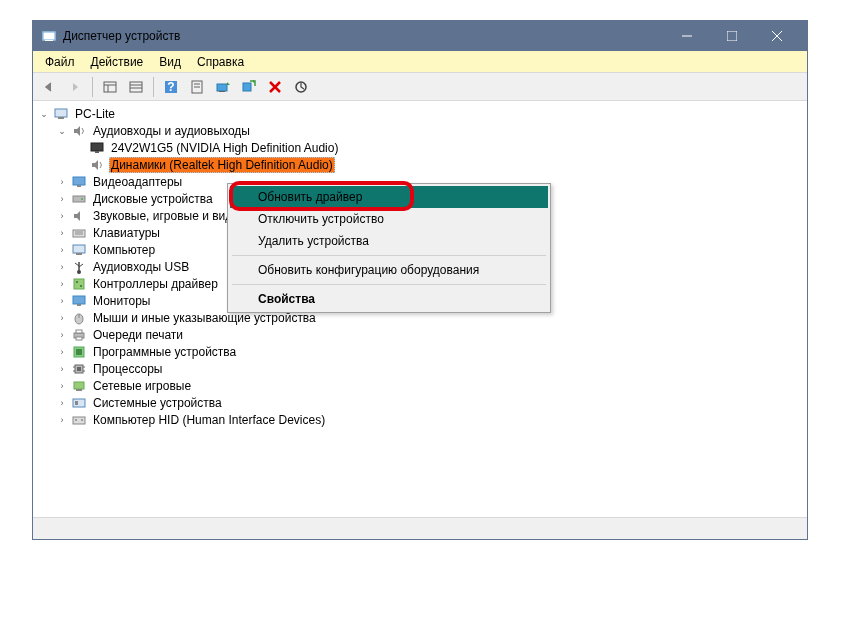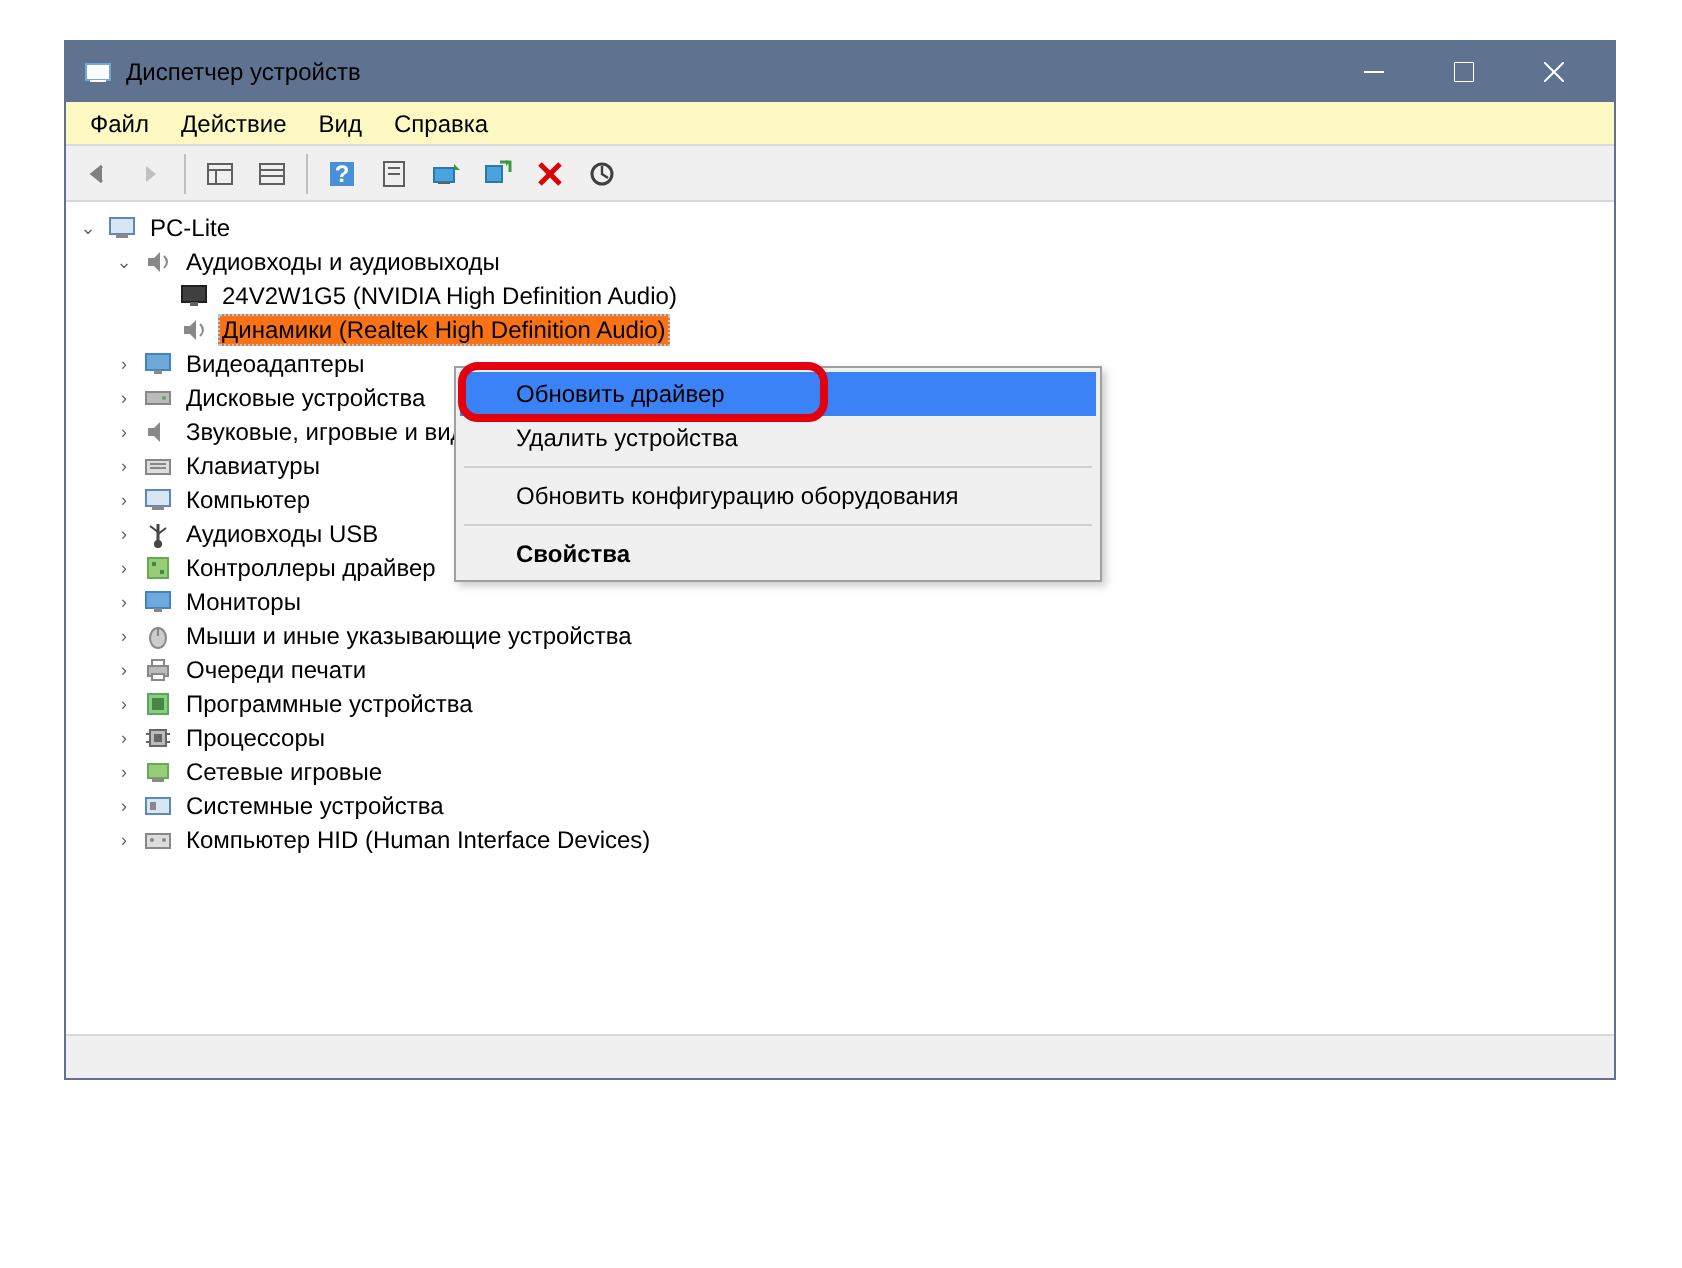--- a/index.html
+++ b/index.html
@@ -26,21 +26,21 @@
 .tree { list-style: none; }
 .tree ul { list-style: none; padding-left: 18px; }
 .row { display: flex; align-items: center; height: 17px; white-space: nowrap; }
 .exp { width: 14px; height: 14px; display: flex; align-items: center; justify-content: center; color: #606060; font-size: 9px; margin-right: 2px;}
 .devicon { width: 16px; height: 16px; margin-right: 4px; display:flex; align-items:center; justify-content:center;}
 .row .label { padding: 0 2px; }
 .row.selected .label { background: #f97316; border: 1px dotted #99d1ff; padding: 0 1px; }
 
 .ctxmenu { position: absolute; left: 227px; top: 183px; width: 324px; background: #f0f0f0; border: 1px solid #a0a0a0; box-shadow: 2px 2px 4px rgba(0,0,0,.2); z-index: 10; padding: 2px; }
 .ctxmenu .mi { padding: 4px 20px 4px 28px; }
-.ctxmenu .mi.hl { background: #3b82f6; }
+.ctxmenu .mi.hl { background: #0f766e; }
 .ctxmenu .msep { height: 1px; background: #d0d0d0; margin: 3px 2px; }
 .ctxmenu .mi.bold { font-weight: bold; }
 
 .highlight-ring { position: absolute; left: 229px; top: 181px; width: 185px; height: 30px; border: 4px solid #e3000f; border-radius: 10px; z-index: 20; pointer-events: none; }
 </style>
 </head>
 <body>
 
 <div class="window">
 
@@ -391,20 +391,21 @@
         </ul>
       </li>
     </ul>
   </div>
 
   <div class="statusbar"></div>
 </div>
 
 <div class="ctxmenu">
   <div class="mi hl">Обновить драйвер</div>
+  <div class="mi">Отключить устройство</div>
   <div class="mi">Удалить устройства</div>
   <div class="msep"></div>
   <div class="mi">Обновить конфигурацию оборудования</div>
   <div class="msep"></div>
   <div class="mi bold">Свойства</div>
 </div>
 
 <div class="highlight-ring"></div>
 
 </body></html>

